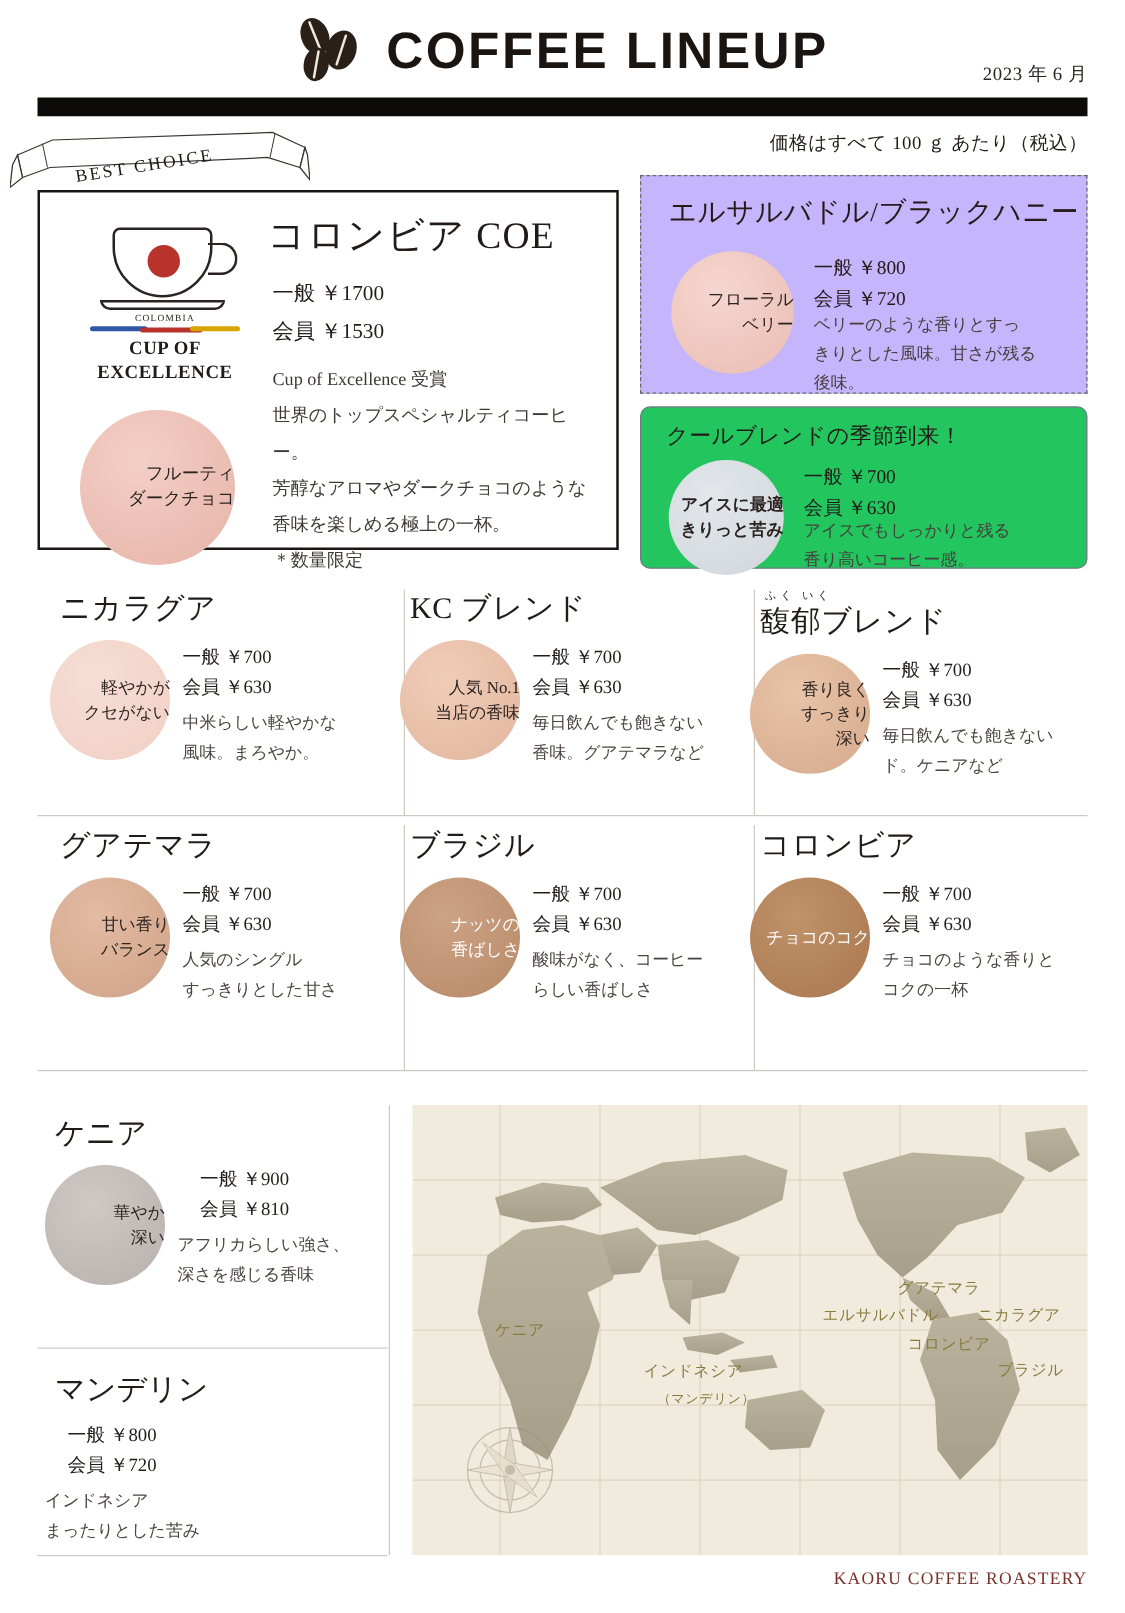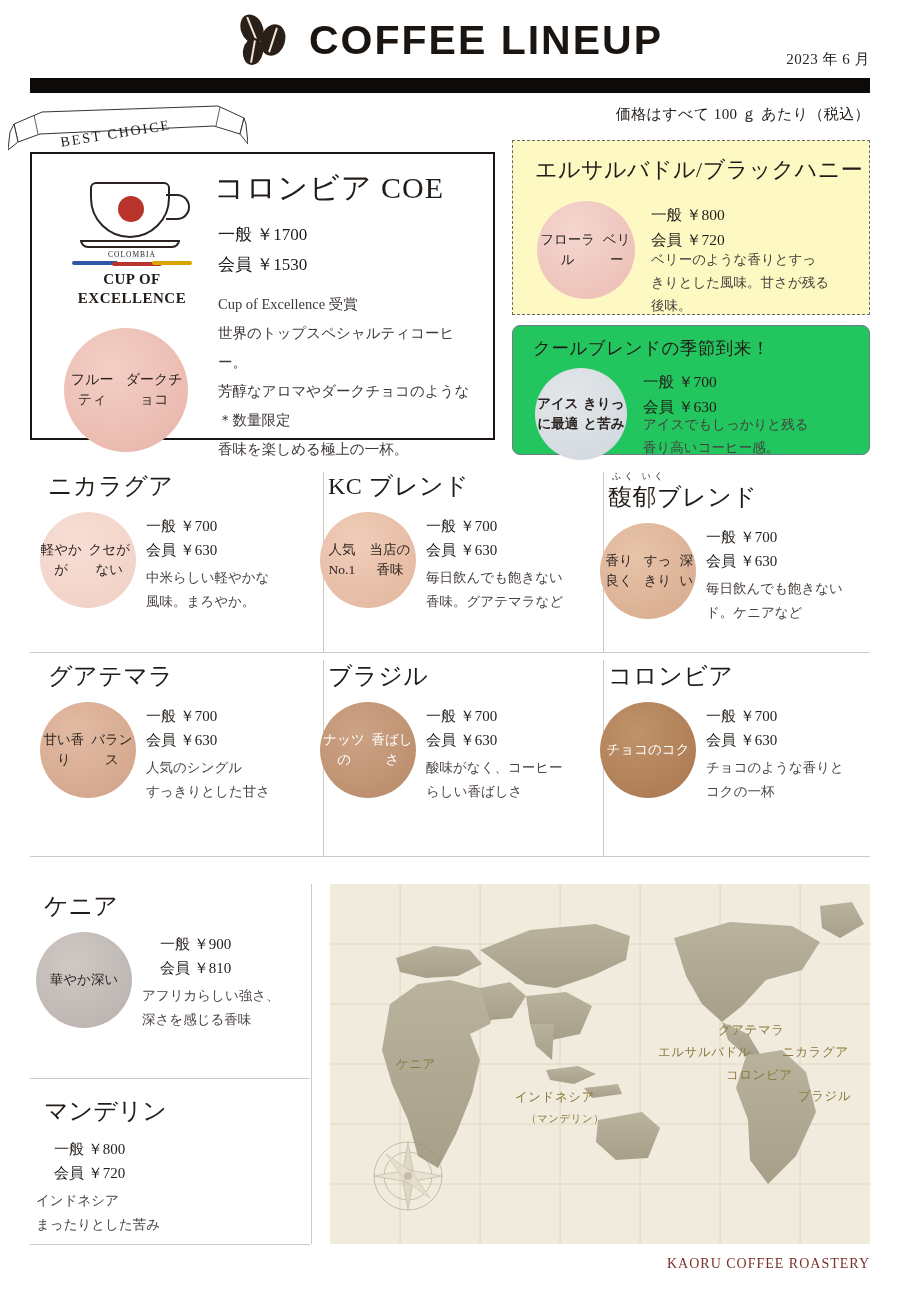--- a/index.html
+++ b/index.html
@@ -57,22 +57,22 @@
   .ribbon .rtext {
     position:absolute; left: 52px; top: 22px;
     font-family:"Liberation Serif", serif;
     font-size: 14px; letter-spacing: 2px;
     transform: rotate(-9deg);
     color:#1c1714;
   }
 
   
   .circle {
-    border-radius:50%; display:flex; flex-direction:row;
-    align-items:center; justify-content:center; text-align:center;
+    border-radius:50%; display:flex; flex-direction:column;
+    align-items:flex-end; justify-content:center; text-align:center;
     font-size:14px; line-height:1.45; color:#2b2320; flex:none;
   }
   .prices { font-size:15.5px; line-height:1.55; }
   .desc { font-size:14px; line-height:1.75; color:#4a4340; }
 
   
   .coe-box {
     position:absolute; left: 30px; top: 152px; width: 465px; height: 288px;
     border: 2px solid #1b1512; background:#fff;
   }
@@ -111,21 +111,21 @@
   .cup-stripes i.s2{ left:40px; width:50px; background:#b8332b; top:2px; }
   .cup-stripes i.s3{ left:80px; width:40px; background:#d9a400; top:1px; }
   .cup-coe {
     position:absolute; left:0; top:94px; width:100%; text-align:center;
     font-family:"Liberation Serif", serif; font-size:15px; letter-spacing:.5px; line-height:1.25;font-weight:bold;
   }
 
   
   .salv-box {
     position:absolute; left: 512px; top: 140px; width: 358px; height: 175px;
-    border: 1px dashed #6a6a6a; background:#fef9c3;
+    border: 1px dashed #6a6a6a; background:#c4b5fd;
   }
   .salv-title { position:absolute; left: 22px; top: 14px; font-size:22px; letter-spacing:.5px; }
   .salv-circle {
     position:absolute; left: 24px; top: 60px; width: 98px; height: 98px;
     background: radial-gradient(circle at 38% 32%, #f5d6cf, #eabcb3);
     font-size:13.5px;
   }
   .salv-prices { position:absolute; left: 138px; top: 62px; font-size:15.5px; line-height:1.6; }
   .salv-desc { position:absolute; left: 138px; top: 108px; width: 205px; font-size:13.5px; line-height:1.7; color:#45403d; }
 
@@ -220,22 +220,22 @@
 
     <div class="coe-prices">
       <div class="row">一般  ￥1700</div>
       <div class="row">会員  ￥1530</div>
     </div>
 
     <div class="coe-desc">
       <div>Cup of Excellence 受賞</div>
       <div>世界のトップスペシャルティコーヒー。</div>
       <div>芳醇なアロマやダークチョコのような</div>
+      <div>香味を楽しめる極上の一杯。</div>
       <div>＊数量限定</div>
-      <div>香味を楽しめる極上の一杯。</div>
     </div>
 
     <div class="coe-logo">
       <div class="cup-mark">
         <div class="cup-cup"></div>
         <div class="cup-handle"></div>
         <div class="cup-medal"></div>
         <div class="cup-saucer"></div>
         <div class="cup-colombia">COLOMBIA</div>
         <div class="cup-stripes">

